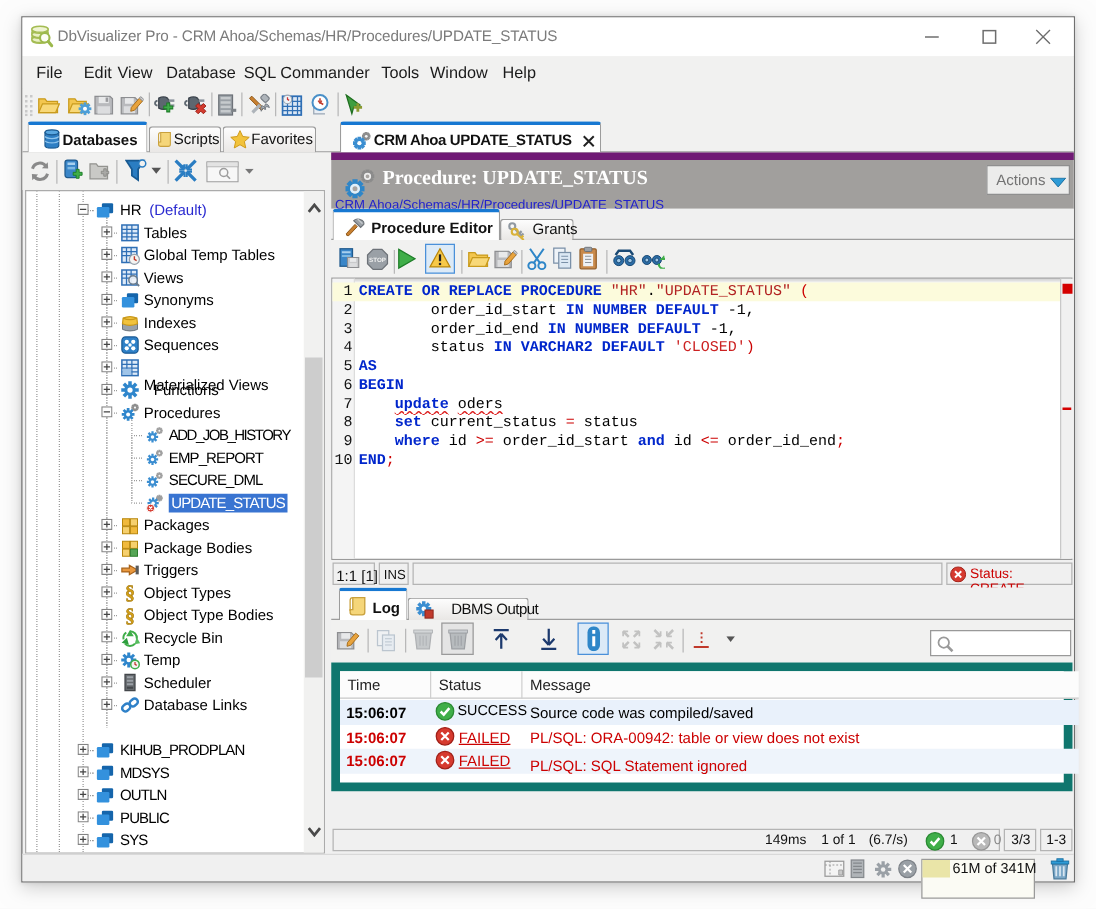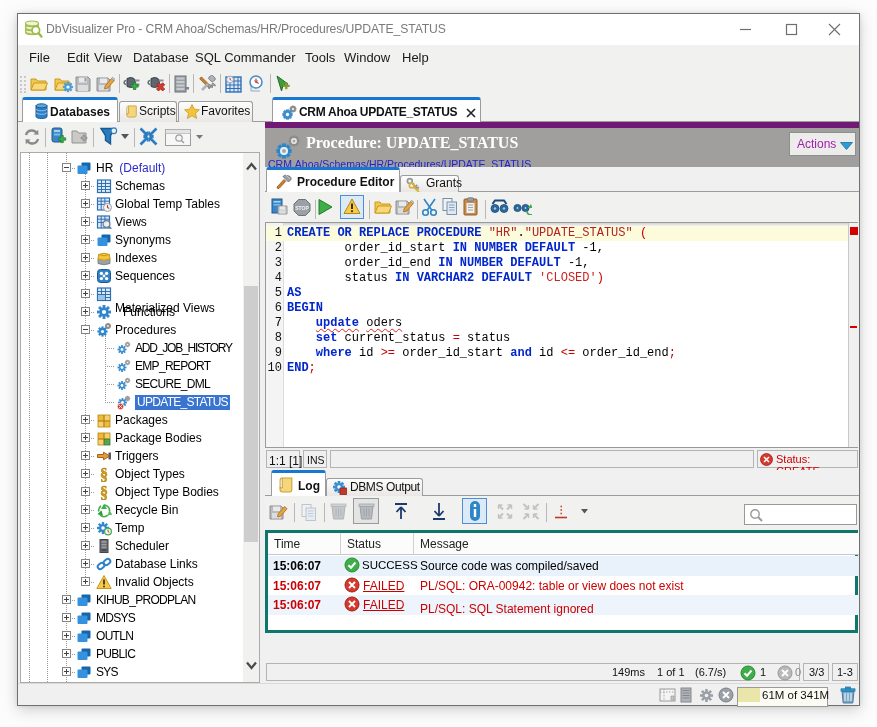--- a/index.html
+++ b/index.html
@@ -484,21 +484,21 @@
 <div class="trow" style="top:24px;left:0;width:236px">
 <div class="hdot" style="left:64px;top:9px;width:10px"></div>
 <svg class="abs" style="left:59.5px;top:4px" width="9" height="9">
             <rect x="0.5" y="0.5" width="8" height="8" fill="#fdfdfd" stroke="#848484"></rect>
             <rect x="2" y="4" width="5" height="1" fill="#444"></rect>
             <rect x="4" y="2" width="1" height="5" fill="#444"></rect>
           </svg>
 <svg class="abs" style="left:75px;top:1px" width="16" height="16">
             <use href="#sym-table"></use>
           </svg>
-<span class="abs" style="left:94px;top:2px">Schemas</span>
+<span class="abs" style="left:94px;top:2px">Tables</span>
 </div>
 <div class="trow" style="top:42px;left:0;width:236px">
 <div class="hdot" style="left:64px;top:9px;width:10px"></div>
 <svg class="abs" style="left:59.5px;top:4px" width="9" height="9">
             <rect x="0.5" y="0.5" width="8" height="8" fill="#fdfdfd" stroke="#848484"></rect>
             <rect x="2" y="4" width="5" height="1" fill="#444"></rect>
             <rect x="4" y="2" width="1" height="5" fill="#444"></rect>
           </svg>
 <svg class="abs" style="left:75px;top:1px" width="16" height="16">
             <use href="#sym-tableclock"></use>
@@ -716,32 +716,20 @@
 <div class="hdot" style="left:64px;top:9px;width:10px"></div>
 <svg class="abs" style="left:59.5px;top:4px" width="9" height="9">
             <rect x="0.5" y="0.5" width="8" height="8" fill="#fdfdfd" stroke="#848484"></rect>
             <rect x="2" y="4" width="5" height="1" fill="#444"></rect>
             <rect x="4" y="2" width="1" height="5" fill="#444"></rect>
           </svg>
 <svg class="abs" style="left:75px;top:1px" width="16" height="16">
             <use href="#sym-dblink"></use>
           </svg>
 <span class="abs" style="left:94px;top:2px">Database Links</span>
-</div>
-<div class="trow" style="top:420px;left:0;width:236px">
-<div class="hdot" style="left:64px;top:9px;width:10px"></div>
-<svg class="abs" style="left:59.5px;top:4px" width="9" height="9">
-            <rect x="0.5" y="0.5" width="8" height="8" fill="#fdfdfd" stroke="#848484"></rect>
-            <rect x="2" y="4" width="5" height="1" fill="#444"></rect>
-            <rect x="4" y="2" width="1" height="5" fill="#444"></rect>
-          </svg>
-<svg class="abs" style="left:75px;top:1px" width="16" height="16">
-            <use href="#sym-invalid"></use>
-          </svg>
-<span class="abs" style="left:94px;top:2px">Invalid Objects</span>
 </div>
 <div class="trow" style="top:438px;left:0;width:236px">
 <div class="hdot" style="left:45px;top:9px;width:9px"></div>
 <svg class="abs" style="left:40.5px;top:4px" width="9" height="9">
             <rect x="0.5" y="0.5" width="8" height="8" fill="#fdfdfd" stroke="#848484"></rect>
             <rect x="2" y="4" width="5" height="1" fill="#444"></rect>
             <rect x="4" y="2" width="1" height="5" fill="#444"></rect>
           </svg>
 <svg class="abs" style="left:55px;top:1px" width="16" height="16">
             <use href="#sym-schema"></use>
@@ -828,21 +816,21 @@
                 <rect x="8.9" y="10.4" width="4.2" height="15.2"></rect>
                 <rect x="3.4" y="15.9" width="15.2" height="4.2"></rect>
               </g>
             </g>
             <circle cx="11" cy="18" r="3.9" fill="#a8a5a2"></circle>
             <circle cx="11" cy="18" r="3" fill="none" stroke="#dff0fb" stroke-width="2"></circle>
           </svg>
       <div class="abs" style="left:41px;top:6px;font-family:'Liberation Serif',serif;font-weight:bold;font-size:16px;color:#fff">Procedure: UPDATE_STATUS</div>
       <div class="abs" style="left:3px;top:30px;font-size:10.5px;color:#2222cc">CRM&nbsp;Ahoa/Schemas/HR/Procedures/UPDATE_STATUS</div>
       <div class="abs" style="left:524px;top:4px;width:67px;height:24px;background:#ececeb;border:1px solid #8f8f8f">
-        <span class="abs" style="left:7px;top:4px;font-size:12px;color:#a21caf">Actions</span>
+        <span class="abs" style="left:7px;top:4px;font-size:12px;color:#737373">Actions</span>
         <svg class="abs" style="left:50px;top:9px" width="13" height="8">
               <path d="M0.5 0.5 h12 L6.5 7.5 z" fill="#2e9bd6" stroke="#1b6fa0" stroke-width="0.8"></path>
             </svg>
       </div>
     </div>
     <div class="abs" id="rp-tabs" style="left:0;top:45px;width:594px;height:25px;background:#f0f0f0">
           <div class="abs" style="left:0;top:24px;width:594px;height:1px;background:#9c9c9c"></div>
       <div class="tab sel" style="left:1px;width:134px;height:25px">
         <svg class="abs" style="left:8px;top:4px" width="17" height="16" viewBox="0 0 17 16">
               <path d="M2 13 L9 5.5 l1.8 1.8 L4 14.5 q-2 .6-2-1.5" fill="#c87f2f" stroke="#8f5a1c" stroke-width="0.8"></path>
@@ -1003,21 +991,21 @@
                 <rect x="6.6" y="2" width="2.8" height="12"></rect>
                 <rect x="2" y="6.6" width="12" height="2.8"></rect>
                 <g transform="rotate(45 8 8)">
                   <rect x="6.6" y="2" width="2.8" height="12"></rect>
                   <rect x="2" y="6.6" width="12" height="2.8"></rect>
                 </g>
               </g>
               <circle cx="8" cy="8" r="1.8" fill="#fff"></circle>
               <rect x="9" y="9" width="6.5" height="6.5" fill="#c0392b" stroke="#8e251b" stroke-width="0.8"></rect>
             </svg>
-        <span class="abs" style="left:23px;top:1px;white-space:nowrap;letter-spacing:-0.4px">DBMS Output</span>
+        <span class="abs" style="left:34px;top:1px;white-space:nowrap;letter-spacing:-0.4px">DBMS Output</span>
       </div>
     </div>
     <div class="abs" id="log-toolbar" style="left:0;top:374px;width:594px;height:32px;background:#f1f1f0">
       <svg class="abs" style="left:4px;top:7px" width="19" height="18" viewBox="0 0 19 18">
             <path d="M1 3 h11 l2 2 v11 H1 z" fill="#b9babd" stroke="#8d8e91" stroke-width="1"></path>
             <rect x="4" y="3.5" width="7" height="4.5" fill="#e8e9ea"></rect>
             <rect x="3" y="10" width="9" height="5.5" fill="#dcdddf"></rect>
             <path d="M9 11 L15.5 3.5 l2.6 2.2 L11.6 13.2 L8.6 14 z" fill="#e8a33d" stroke="#a86f1e" stroke-width="0.8"></path>
           </svg>
       <div class="tsep" style="left:29px;top:7px"></div>
@@ -1071,21 +1059,21 @@
       <svg class="abs" style="left:316px;top:13px" width="8" height="6">
             <path d="M0 0 h7 L3.5 4.5 z" fill="#555"></path>
           </svg>
       <div class="abs" style="left:479px;top:8px;width:113px;height:21px;background:#fff;border:1px solid #999">
         <svg class="abs" style="left:4px;top:3px" width="15" height="15">
               <circle cx="6" cy="6" r="4.2" fill="none" stroke="#9a9a9a" stroke-width="1.4"></circle>
               <line x1="9" y1="9" x2="13" y2="13" stroke="#9a9a9a" stroke-width="2"></line>
             </svg>
       </div>
     </div>
-    <div class="abs" id="log-table" style="left:0;top:408px;width:593px;height:103px;background:#fff;border:3px solid #0f766e">
+    <div class="abs" id="log-table" style="left:0;top:408px;width:593px;height:103px;background:#fff;border:7px solid #0f766e">
       <div class="abs" style="left:0;top:0;width:591px;height:22px;background:#fcfcfc;border-bottom:1px solid #c8c8c8">
         <span class="abs" style="left:6px;top:4px;font-size:12px;color:#222">Time</span>
         <span class="abs" style="left:79px;top:4px;font-size:12px;color:#222">Status</span>
         <span class="abs" style="left:152px;top:4px;font-size:12px;color:#222">Message</span>
         <div class="abs" style="left:72px;top:0;width:1px;height:22px;background:#d0d0d0"></div>
         <div class="abs" style="left:145px;top:0;width:1px;height:22px;background:#d0d0d0"></div>
       </div>
       <div class="logrow" style="top:23px;background:#e9f1fb">
         <b class="abs" style="left:5px;top:3px">15:06:07</b>
         <svg class="abs" style="left:76px;top:1px" width="16" height="16">
@@ -1157,21 +1145,21 @@
               <rect x="7.2" y="2" width="2.6" height="13"></rect>
               <rect x="2" y="7.2" width="13" height="2.6"></rect>
             </g>
           </g>
           <circle cx="8.5" cy="8.5" r="1.8" fill="#f0f0f0"></circle>
         </svg>
     <svg class="abs" style="left:700px;top:3px" width="16" height="16">
           <circle cx="8" cy="8" r="7" fill="#9aa0a6" stroke="#7c8187" stroke-width="1"></circle>
           <path d="M5 5 l6 6 M11 5 l-6 6" stroke="#fff" stroke-width="1.8"></path>
         </svg>
-    <div class="abs" style="left:719px;top:3px;width:91px;height:20px;border:1px solid #9a9a9a;background:#fbfbf4">
+    <div class="abs" style="left:719px;top:3px;width:91px;height:32px;border:1px solid #9a9a9a;background:#fbfbf4">
       <div class="abs" style="left:0;top:0;width:22px;height:14px;background:#eae5a8"></div>
       <span class="abs" style="left:24px;top:1px;font-size:11.5px;color:#111;white-space:nowrap">61M of 341M</span>
     </div>
     <svg class="abs" style="left:822px;top:2px" width="16" height="18" viewBox="0 0 16 18">
           <path d="M2 5 h12 l-1.2 12 h-9.6 z" fill="#7aa7c7" stroke="#4a7a9b" stroke-width="1"></path>
           <path d="M5 7 v8 M8 7 v8 M11 7 v8" stroke="#d8e6f0" stroke-width="1.4"></path>
           <rect x="1" y="2.8" width="14" height="2.4" fill="#2e9bd6" stroke="#1b6fa0" stroke-width="0.7"></rect>
           <rect x="5.5" y="1" width="5" height="2" fill="#2e9bd6" stroke="#1b6fa0" stroke-width="0.7"></rect>
         </svg>
   </div>

